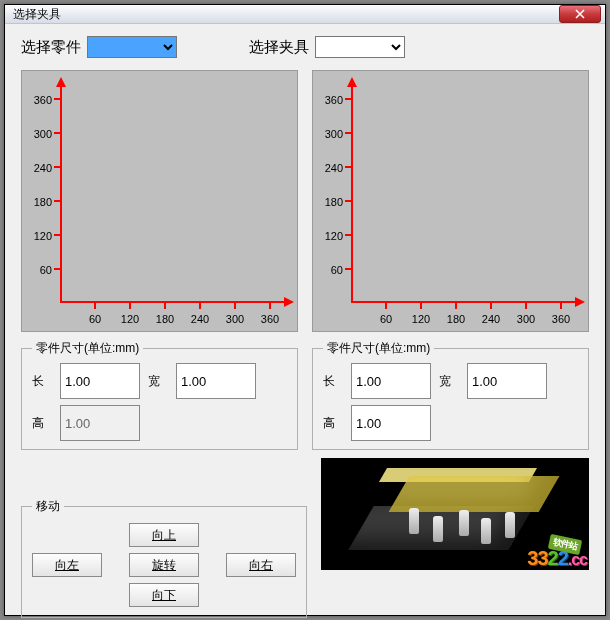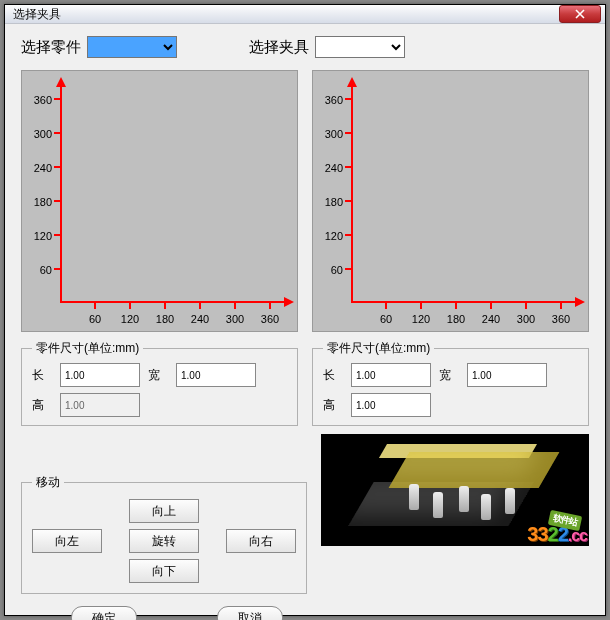--- a/index.html
+++ b/index.html
@@ -110,37 +110,38 @@
   .dims {
     flex: 1;
   }
   .dims-grid {
     display: grid;
     grid-template-columns: 20px 80px 20px 80px;
     gap: 6px 8px;
     align-items: center;
   }
   input[type=text] {
-    height: 24px; font-size: 10px; padding: 1px 4px;
+    height: 36px; font-size: 13px; padding: 1px 4px;
     border: 1px solid #888; background: #fff;
     width: 100%;
   }
   input[readonly] { background: #f0f0f0; color:#666; }
 
   .bottom-row {
     display: flex; gap: 14px; flex: 1;
   }
   .move-fs { flex: 1; margin-top: 40px; }
   .move-grid {
     display: grid;
     grid-template-columns: 70px 70px 70px;
     grid-template-rows: 26px 26px 26px;
     gap: 4px 27px;
     justify-content: center;
     margin-top: 2px;
+    text-decoration: underline;
   }
   button.std {
     height: 24px; font-size: 12px;
     background: linear-gradient(#fdfdfd, #e4e4e4);
     border: 1px solid #8a8a8a;
     cursor: default;
     padding: 0;
   }
   .render3d {
     width: 276px; height: 112px;

